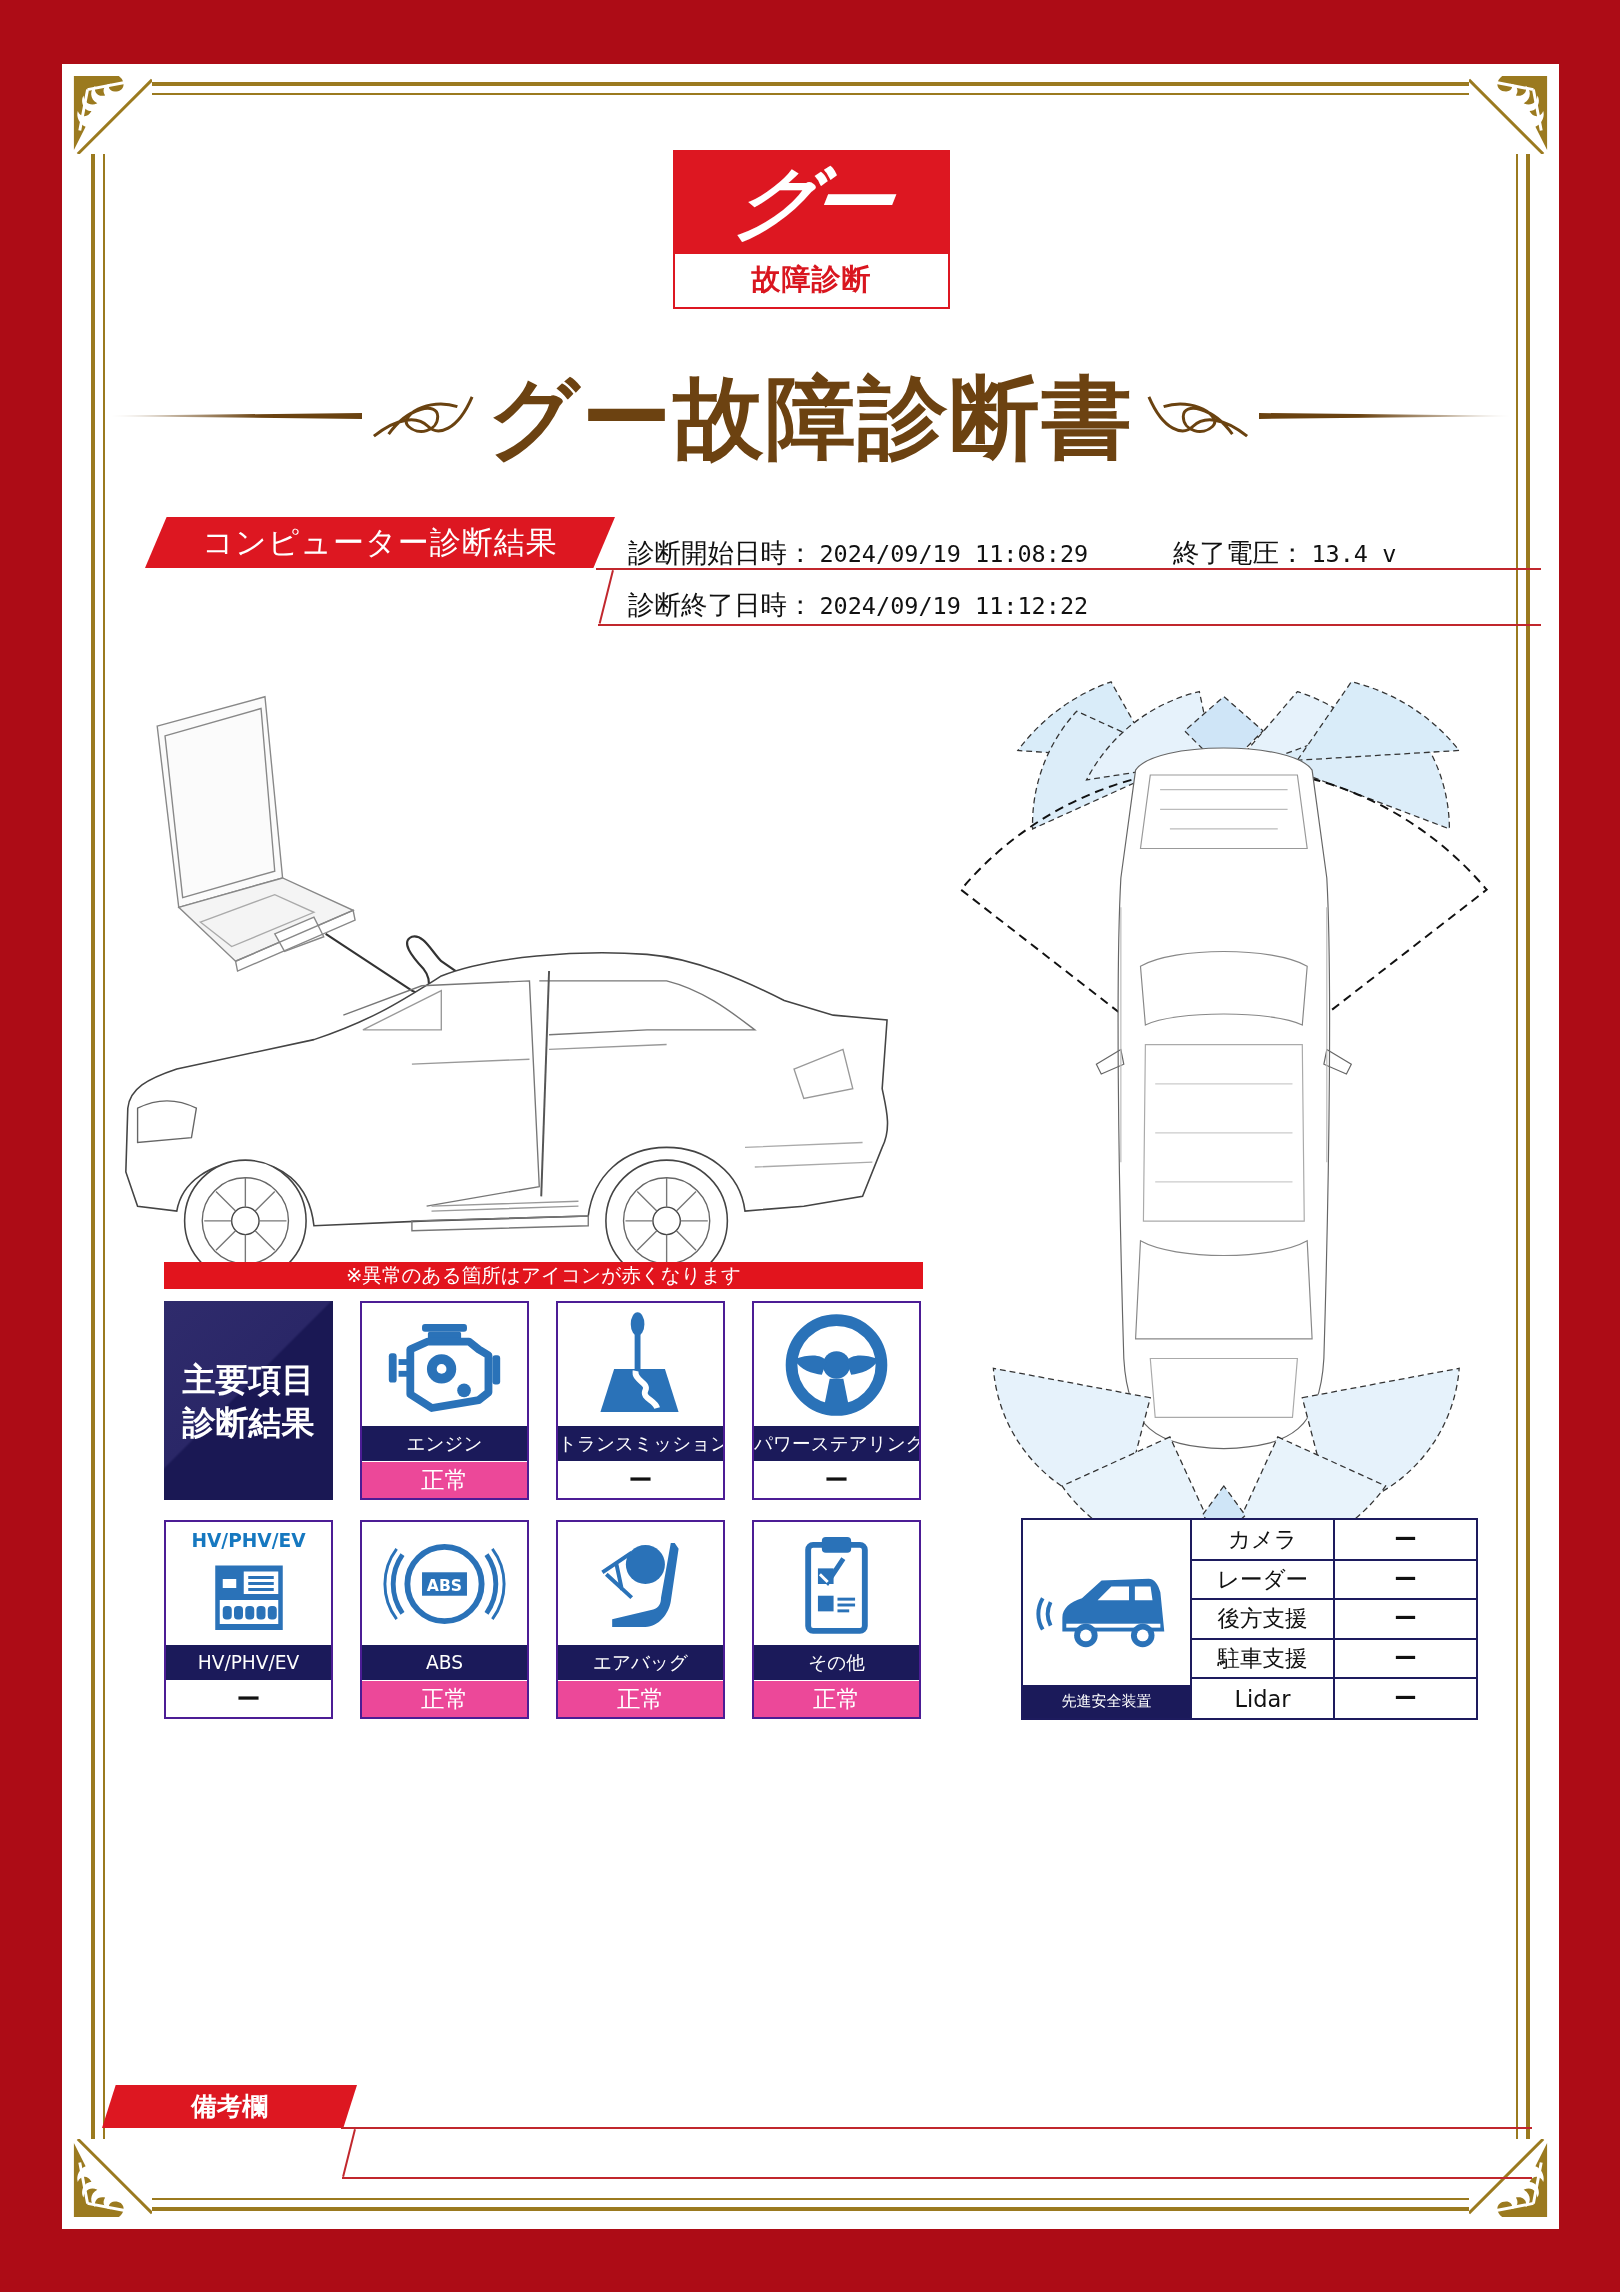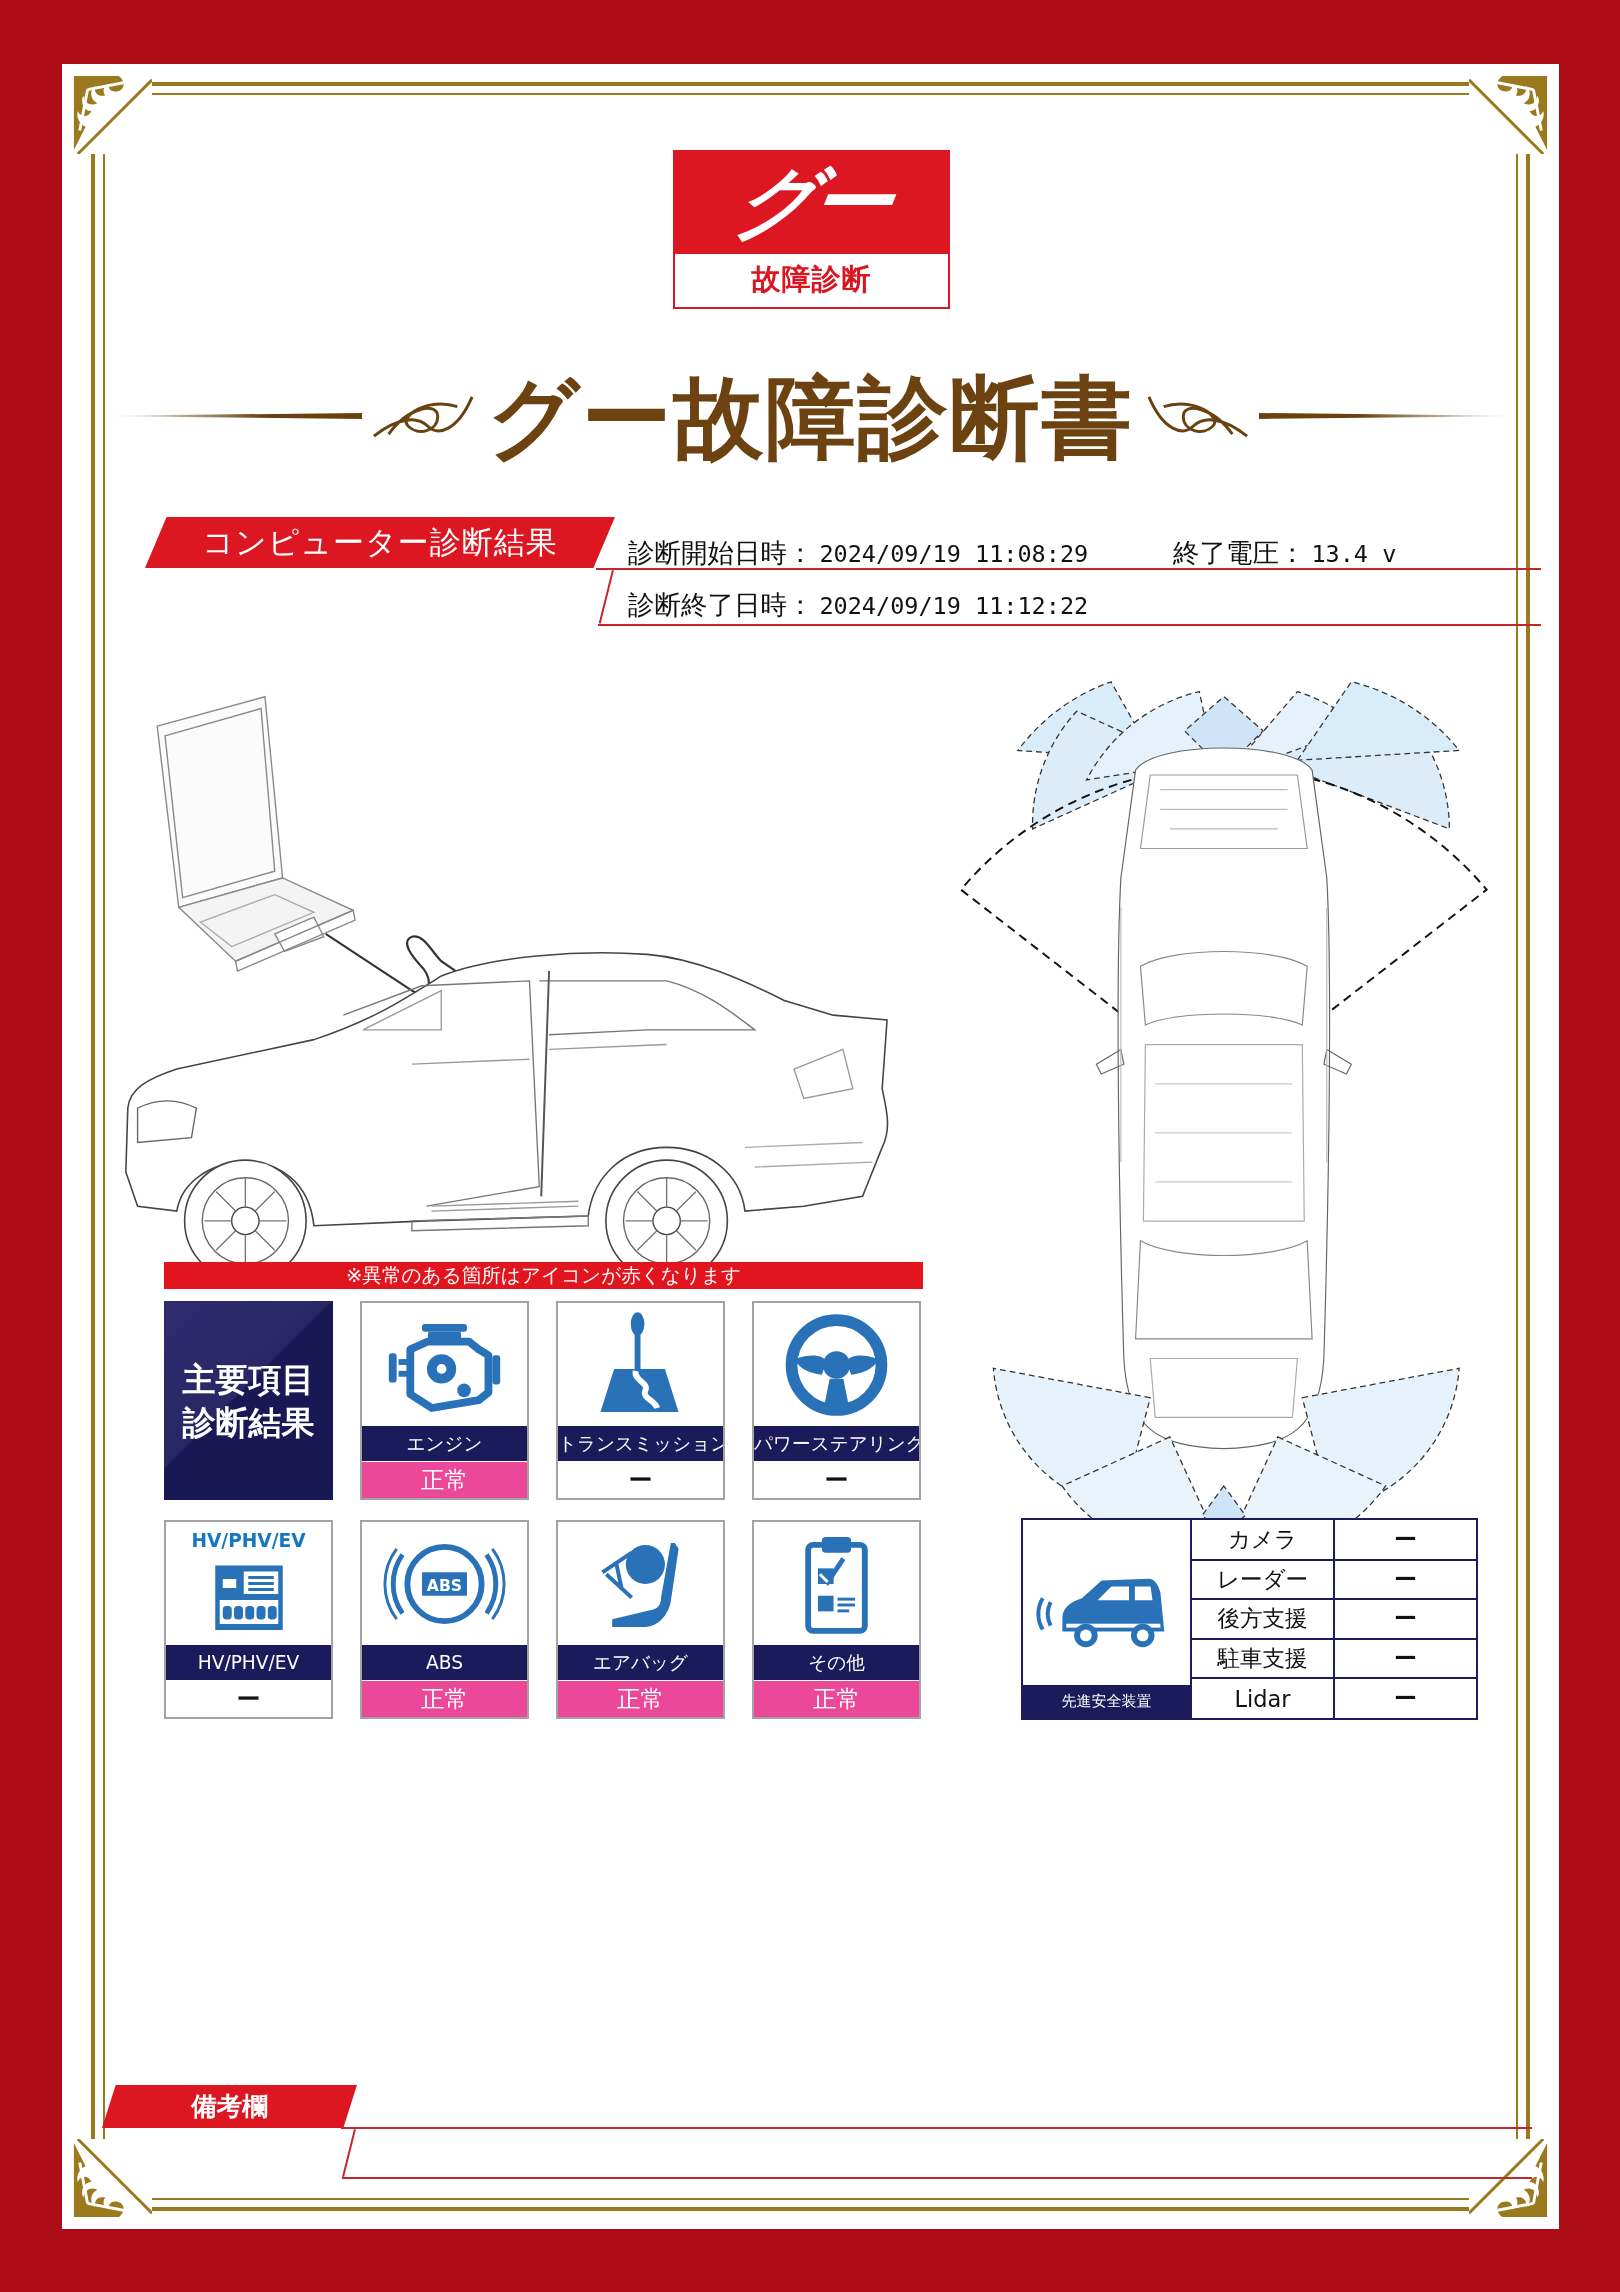--- a/index.html
+++ b/index.html
@@ -43,21 +43,21 @@
   .info-text .val { font-family: "DejaVu Sans Mono", "Liberation Mono", monospace; font-size: 23.5px; margin-left: 5.9px; }
 
   
   .illus { position: absolute; }
   .illus svg { display: block; width: 100%; height: 100%; }
 
   
   #notice-bar { position: absolute; left: 102px; top: 1198px; width: 759px; height: 27.4px; background: #e2141d; color: #fff; font-size: 19.6px; text-align: center; line-height: 27.4px; }
 
   
-  .card { position: absolute; width: 169px; height: 199px; border: 2px solid #a3a3a3; background: #fff; }
+  .card { position: absolute; width: 169px; height: 199px; border: 2px solid #4c1d95; background: #fff; }
   .card .icon-area { position: absolute; left: 0; right: 0; top: 0; height: 123px; display: flex; align-items: center; justify-content: center; }
   .card .icon-area svg { width: 127px; height: 110px; display: block; }
   .card .name { position: absolute; left: 0; right: 0; top: 123px; height: 35px; background: #1b1a5a; color: #fff; font-size: 18.6px; text-align: center; line-height: 35px; white-space: nowrap; overflow: hidden; }
   .card .status { position: absolute; left: 0; right: 0; top: 159px; height: 36px; text-align: center; line-height: 36px; font-size: 23.5px; color: #111; background: #fff; }
   .card .status.ok { background: #ec4899; color: #fff; }
   .card .status.none { font-weight: bold; }
 
   #main-card { position: absolute; left: 102px; top: 1237px; width: 169px; height: 199px; background: linear-gradient(135deg, #2f2b6c 0%, #2a2767 45%, #1a1854 46%, #1a1854 100%); color: #fff; font-size: 33px; line-height: 43px; display: flex; align-items: center; justify-content: center; text-align: center; font-weight: bold; }
 
   .hv-top { position: absolute; left: 0; right: 0; top: 7.8px; text-align: center; color: #1678c0; font-weight: bold; font-size: 18.6px; }

